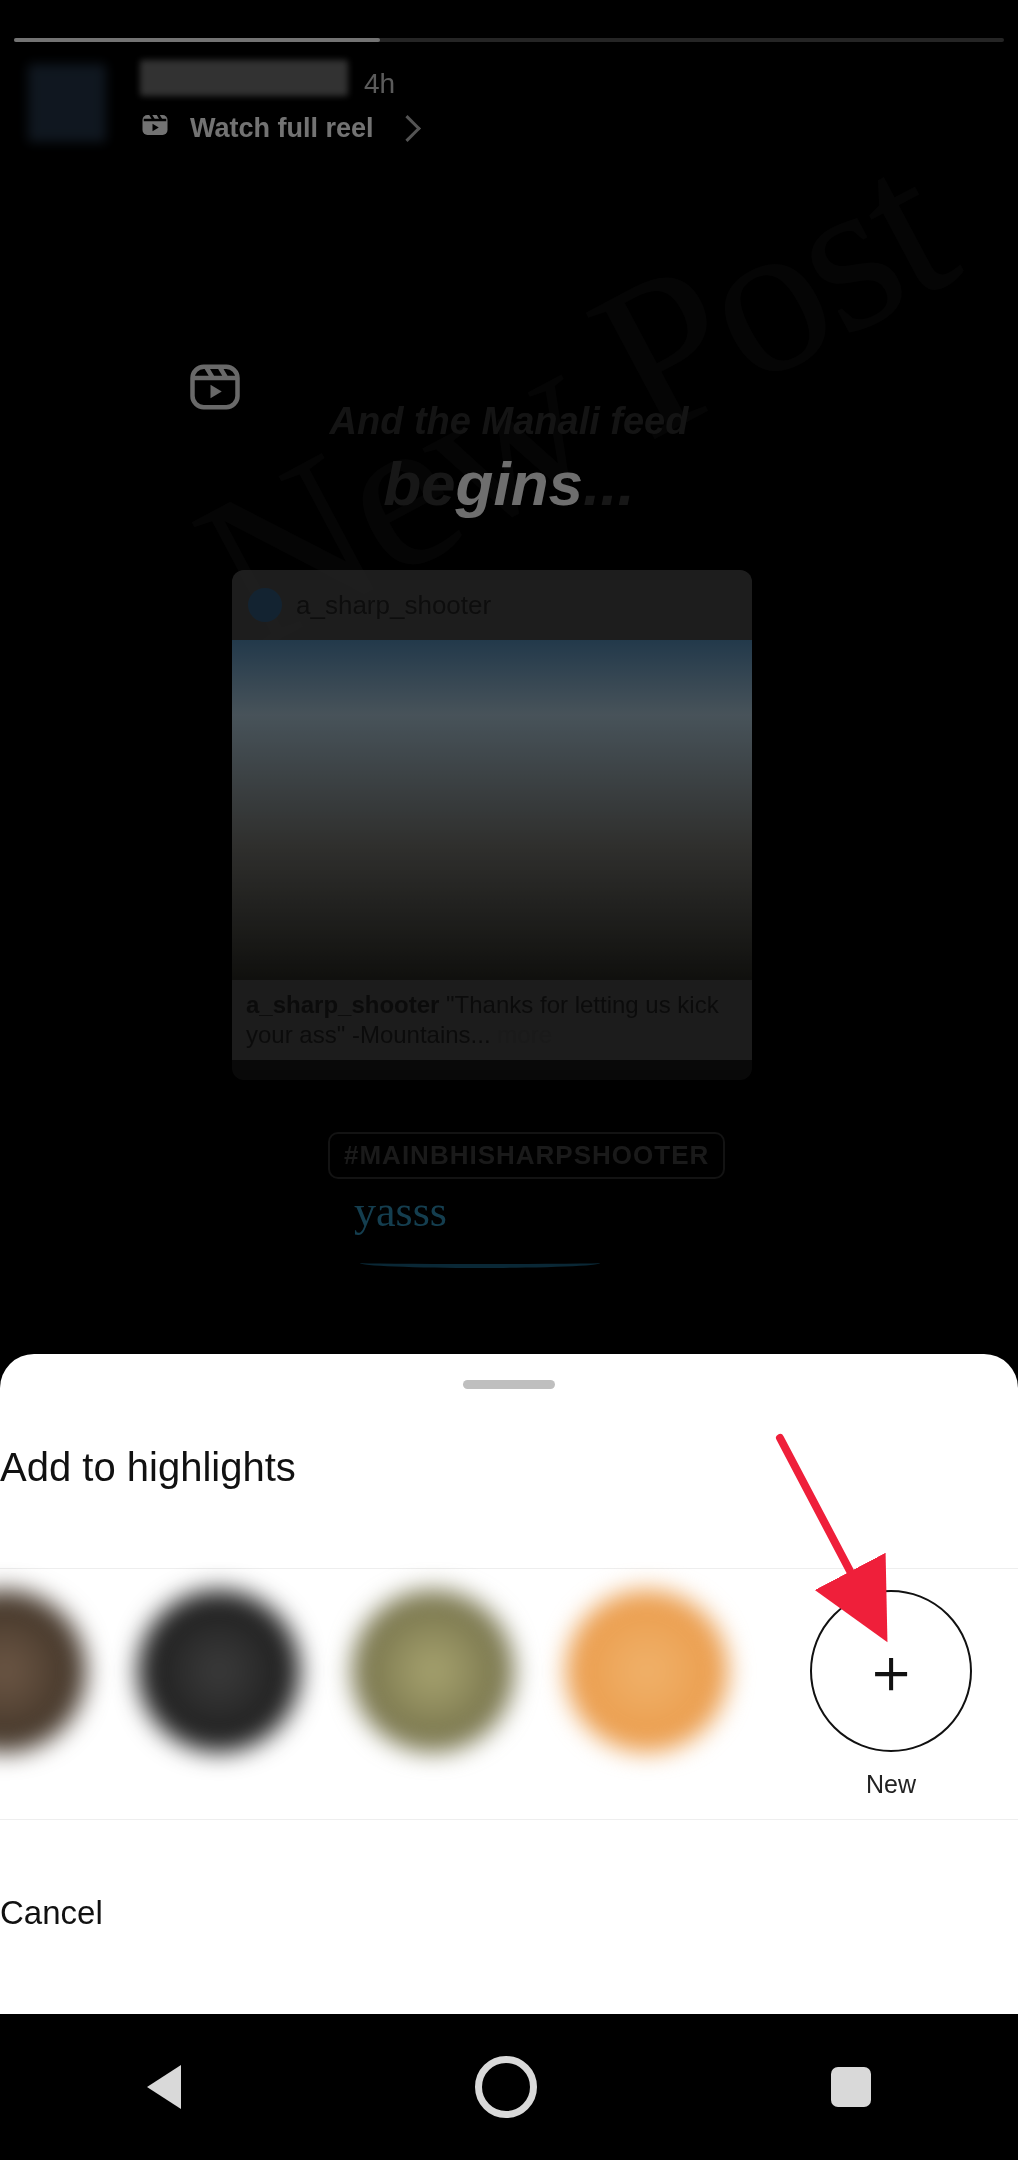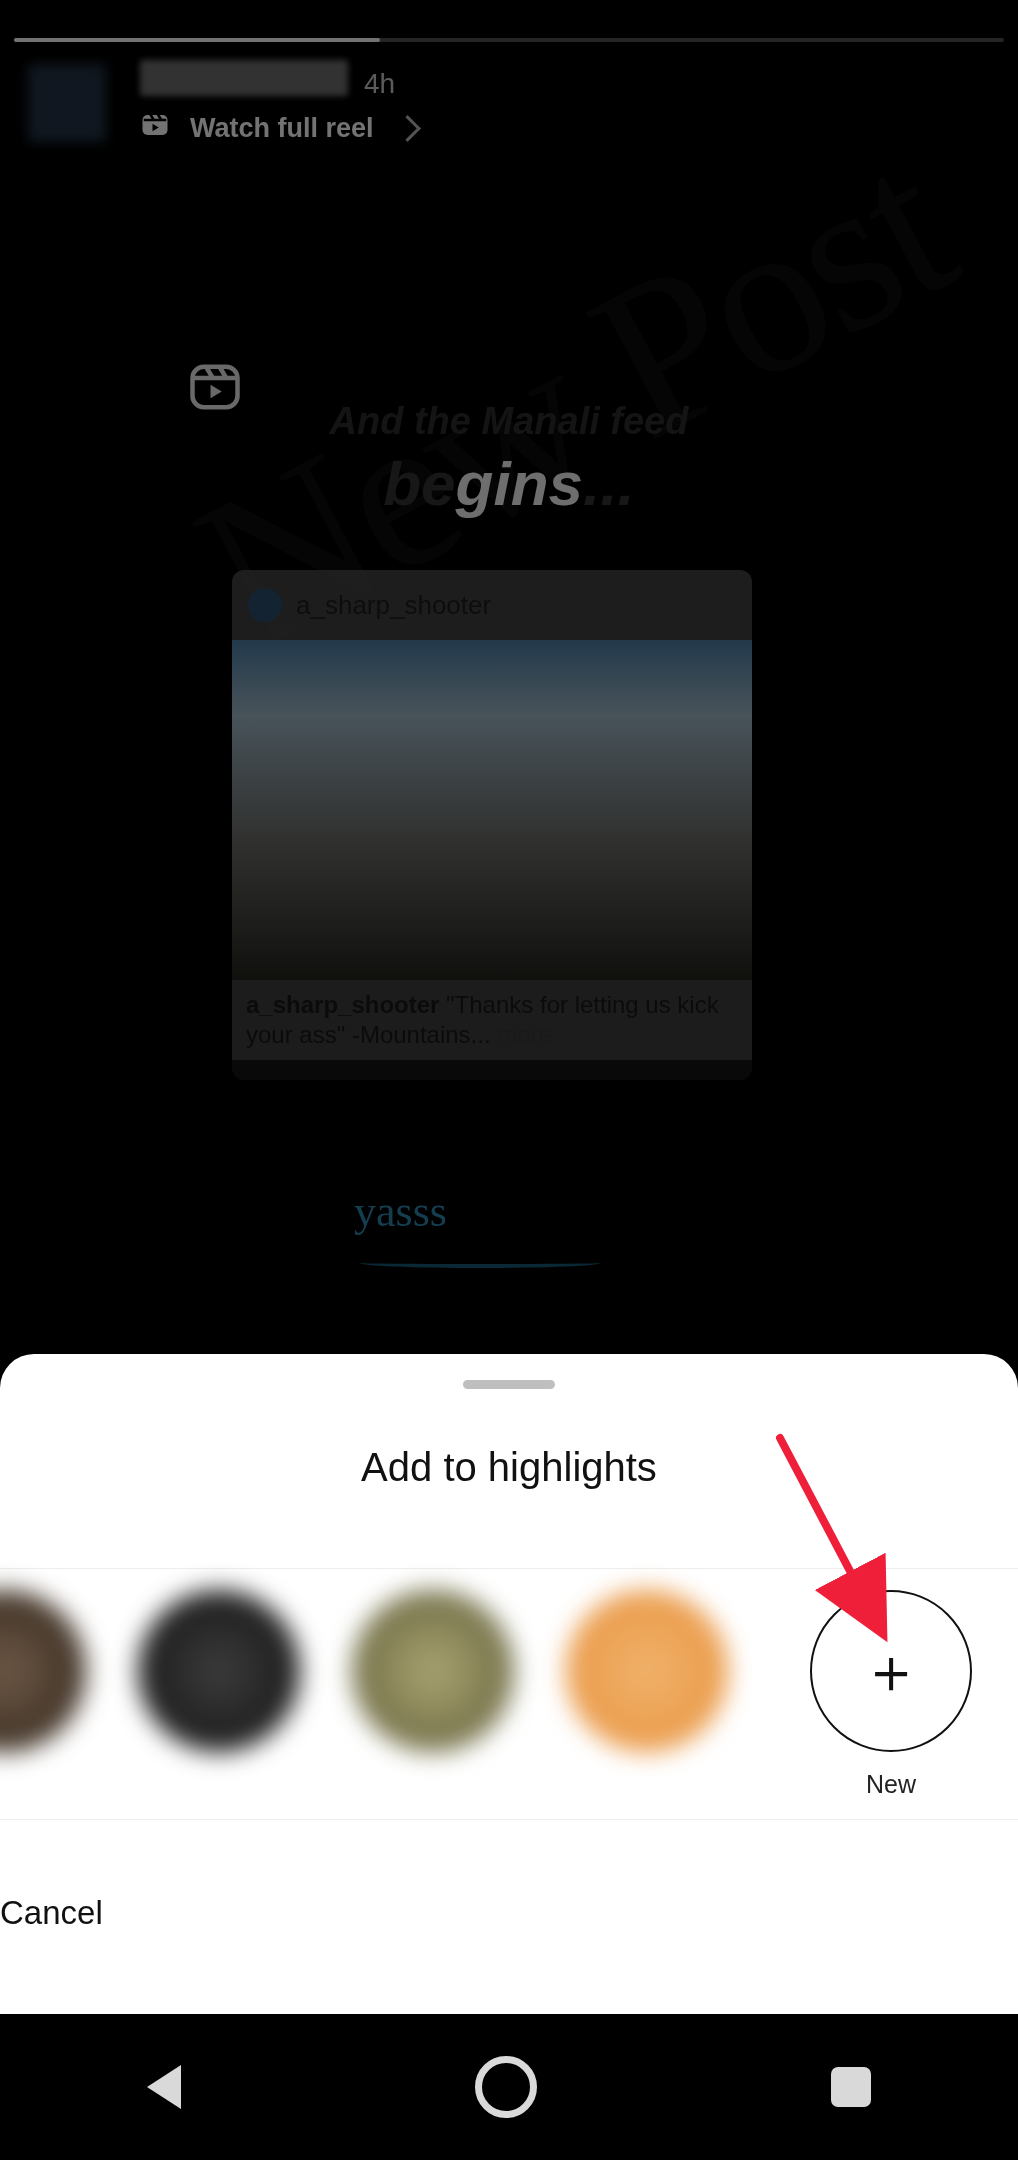--- a/index.html
+++ b/index.html
@@ -40,21 +40,21 @@
   .hashtag{position:absolute;left:328px;top:962px;padding:6px 14px;border:2px solid #2a2a2a;border-radius:10px;color:#3a3a3a;font-size:26px;font-weight:700;letter-spacing:1px;}
   .yasss{position:absolute;left:354px;top:1016px;font-family:"Brush Script MT",cursive;color:#2e89b0;font-size:44px;}
   .yline{position:absolute;left:360px;top:1088px;width:240px;height:6px;border-bottom:4px solid #185a78;border-radius:50%;}
 
   
   .dimmer{position:absolute;inset:0;background:rgba(0,0,0,.55);}
 
   
   .sheet{position:absolute;left:0;right:0;top:1354px;background:#fff;border-top-left-radius:34px;border-top-right-radius:34px;height:660px;}
   .grabber{width:92px;height:9px;background:#bfbfbf;border-radius:6px;margin:26px auto 0;}
-  .sheet h2{margin:56px 0 0;text-align:center;font-size:40px;font-weight:500;color:#111;}
+  .sheet h2{margin:56px 0 0;font-size:40px;font-weight:500;color:#111;}
   .hl-row{position:absolute;left:0;right:0;top:214px;height:250px;border-top:1px solid #eee;border-bottom:1px solid #eee;display:flex;align-items:center;padding:0 0 0 0;}
   .hl-scroll{display:flex;gap:44px;align-items:flex-start;padding-left:0;}
   .hl-item{width:170px;display:flex;flex-direction:column;align-items:center;}
   .hl-circ{width:162px;height:162px;border-radius:50%;filter:blur(12px);}
   .hl-item:nth-child(1){margin-left:-80px}
   .hl-item:nth-child(1) .hl-circ{background:radial-gradient(circle,#6e5846,#2b2218);}
   .hl-item:nth-child(2) .hl-circ{background:radial-gradient(circle,#3c3c3c,#0e0e0e);}
   .hl-item:nth-child(3) .hl-circ{background:radial-gradient(circle,#a8a470,#5d5a38);}
   .hl-item:nth-child(4) .hl-circ{background:radial-gradient(circle,#f0b26b,#e8913c);}
   .hl-new{display:flex;flex-direction:column;align-items:center;margin-left:34px;}
@@ -119,20 +119,21 @@
         <span class="nm">a_sharp_shooter</span>
       </div>
       <div class="img"></div>
       <div class="cap">
         <b>a_sharp_shooter</b>
         <span>"Thanks for letting us kick your ass" -Mountains...</span>
         <span class="more">more</span>
       </div>
     </div>
 
+    <div class="hashtag">#MAINBHISHARPSHOOTER</div>
     <div class="yasss">yasss</div>
     <div class="yline"></div>
   </div>
 
   <div class="dimmer"></div>
 
   <div class="sheet">
     <div class="grabber"></div>
     <h2>Add to highlights</h2>
 

